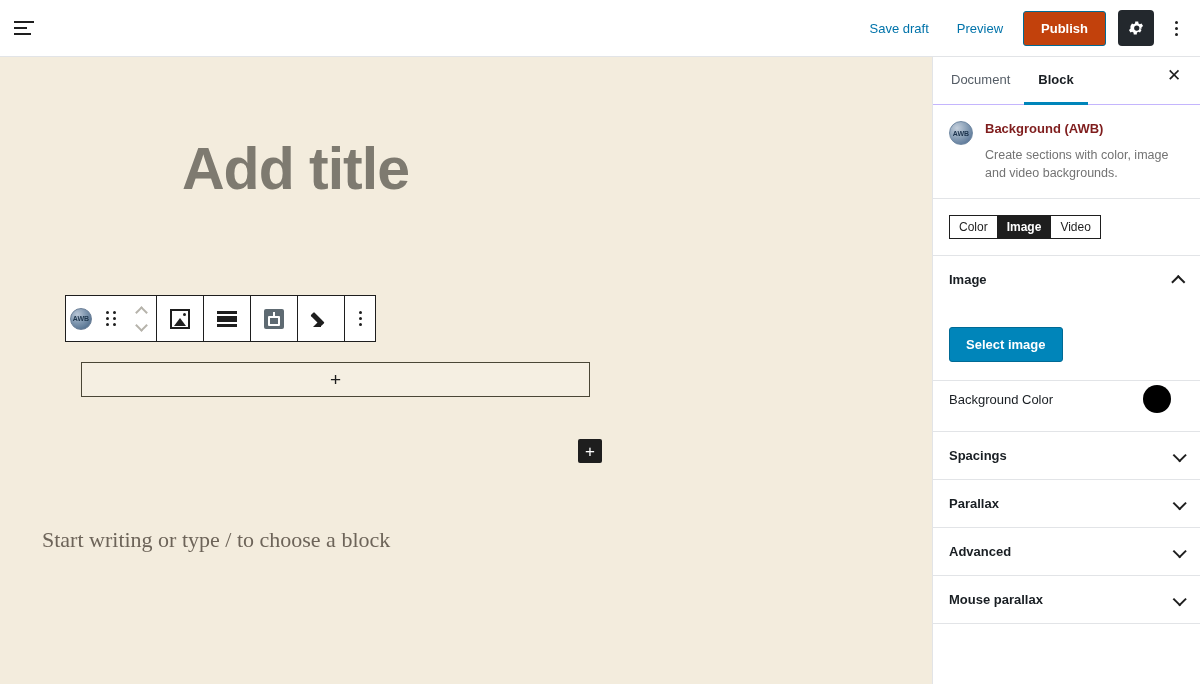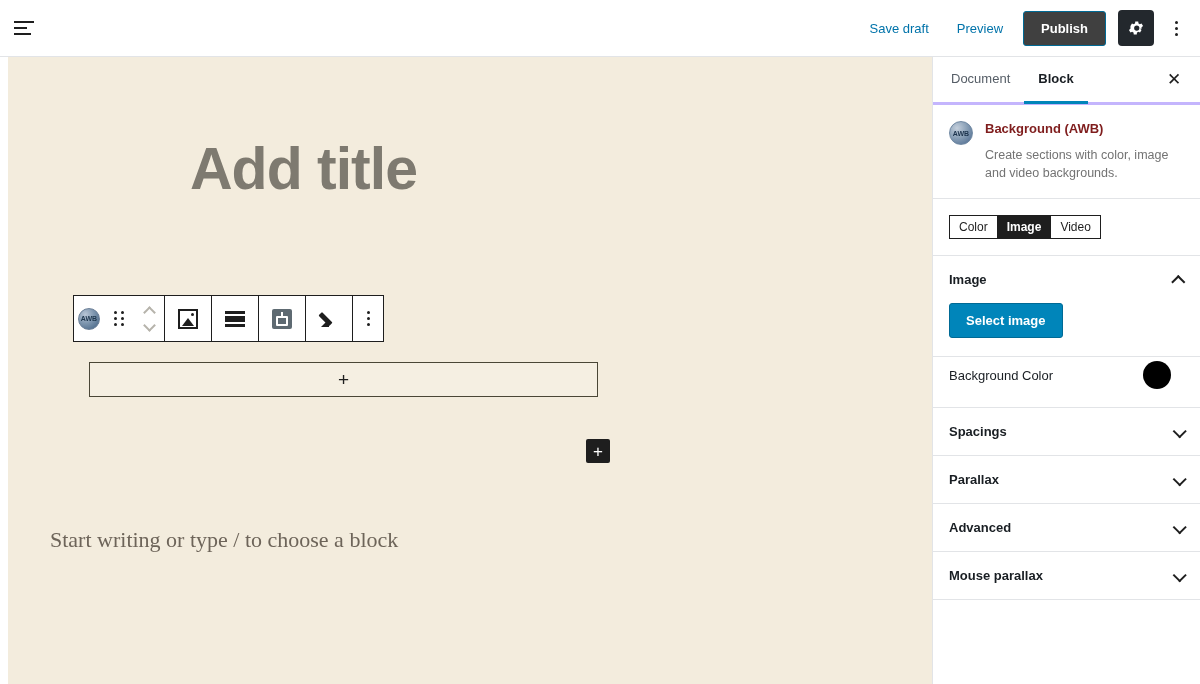--- a/index.html
+++ b/index.html
@@ -36,21 +36,21 @@
   .tb-right {
     margin-left: auto; display: flex; align-items: center;
     gap: 0px; padding-right: 8px;
   }
   .link-btn {
     background: transparent; border: none; cursor: pointer;
     color: #0073aa; font-size: 13px; font-family: "Liberation Sans", sans-serif;
     padding: 8px 14px;
   }
   .publish-btn {
-    background: #404040; color: #ffffff; border: 1px solid #006a95;
+    background: #c2410c; color: #ffffff; border: 1px solid #006a95;
     font-size: 13px; font-weight: bold; cursor: pointer;
     padding: 9px 17px; border-radius: 3px;
     font-family: "Liberation Sans", sans-serif;
     margin-left: 6px;
   }
   .gear-btn {
     width: 36px; height: 36px; margin-left: 12px;
     background: #23282d; border-radius: 4px;
     display: flex; align-items: center; justify-content: center;
     cursor: pointer; border: none;
@@ -58,21 +58,21 @@
   .kebab-btn {
     width: 32px; height: 36px; margin-left: 6px;
     display: flex; align-items: center; justify-content: center;
     background: transparent; border: none; cursor: pointer;
   }
   .kebab-dots { display: flex; flex-direction: column; gap: 3px; align-items: center; }
   .kebab-dots span { width: 3px; height: 3px; border-radius: 50%; background: #1e1e1e; display: block; }
 
   
   .canvas {
-    position: absolute; top: 57px; left: 8px;
+    position: absolute; top: 57px; left: 0;
     width: 932px; height: 627px;
     background: #f3ecdd;
     overflow: hidden;
   }
   .post-title {
     position: absolute; left: 182px; top: 78px;
     font-size: 59px; font-weight: bold;
     color: #7e7a70;
     letter-spacing: -1px;
     font-family: "Liberation Sans", sans-serif;
@@ -185,22 +185,22 @@
 
   
   .sidebar {
     position: absolute; top: 57px; right: 0;
     width: 268px; height: 627px;
     background: #ffffff;
     border-left: 1px solid #e2e4e7;
     overflow: hidden;
   }
   .sb-tabs {
-    display: flex; align-items: center;
-    height: 48px; border-bottom: 3px solid #c4b5fd;
+    display: flex; 
+    height: 48px; border-bottom: 1px solid #c4b5fd;
     padding: 0 4px;
   }
   .sb-tab {
     height: 48px; padding: 0 14px;
     display: flex; align-items: center;
     font-size: 13px; color: #555d66; cursor: pointer;
     background: transparent; border: none;
     font-family: "Liberation Sans", sans-serif;
     border-bottom: 3px solid transparent;
   }
@@ -253,20 +253,21 @@
   }
   .panel-chev.up   { transform: rotate(45deg)  translate(1px, 2px); }
   .panel-chev.down { transform: rotate(225deg) translate(0px, 1px); }
 
   .panel-body { padding: 0 16px 18px 16px; }
   .select-image-btn {
     background: #0085ba; color: #ffffff; border: 1px solid #006a95;
     font-size: 13px; font-weight: bold; cursor: pointer;
     padding: 9px 16px; border-radius: 3px;
     font-family: "Liberation Sans", sans-serif;
+    margin-top: 24px;
   }
   .divider { height: 1px; background: #e2e4e7; }
 
   .overlay-head { display: flex; align-items: center; padding: 16px; cursor: pointer; }
   .checkbox {
     width: 22px; height: 16px; border: 1px solid #b4b9be;
     background: #fff; border-radius: 2px; margin-left: 10px; cursor: pointer;
   }
   .row-setting {
     display: flex; align-items: center;

